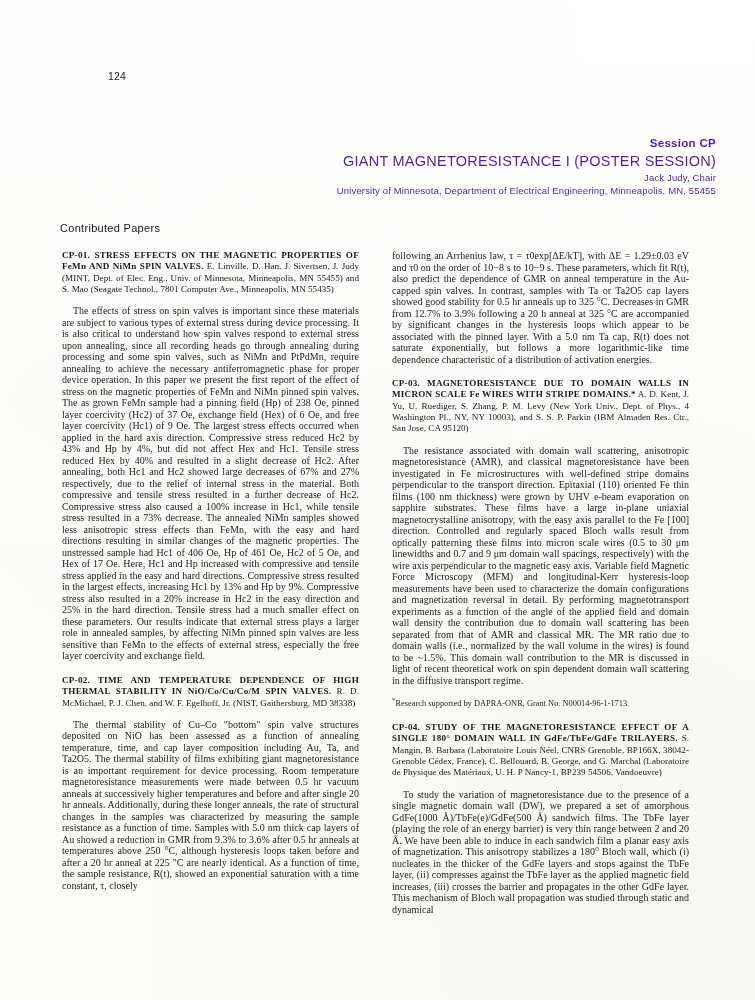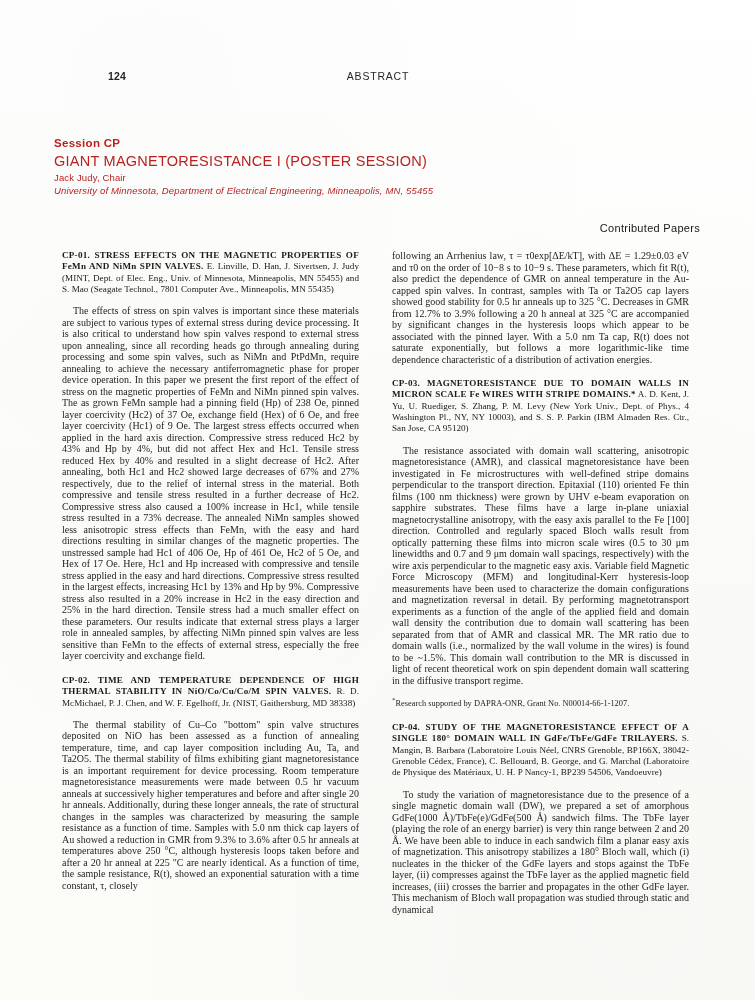--- a/index.html
+++ b/index.html
@@ -49,21 +49,20 @@
     height: 14px;
   }
   .folio {
     position: absolute;
     left: 0;
     top: 0;
     font-family: "Liberation Sans", "DejaVu Sans", sans-serif;
     font-size: 10.5px;
     letter-spacing: 0.2px;
     color: #222;
-    font-weight: bold;
   }
   .head-center {
     position: absolute;
     left: 0;
     top: 0;
     width: 540px;
     text-align: center;
     font-family: "Liberation Sans", "DejaVu Sans", sans-serif;
     font-size: 10.5px;
     letter-spacing: 0.8px;
@@ -80,26 +79,26 @@
     font-family: "Liberation Sans", "DejaVu Sans", sans-serif;
     font-size: 10.5px;
     letter-spacing: 0.35px;
     color: #1d1d1d;
   }
   .session-line .left  { position: absolute; left: 19px; top: 0; }
   .session-line .right { position: absolute; right: 16px; top: 0; }
 
   .session-block {
     position: absolute;
-    left: 54px;
+    left: 76px;
     top: 136px;
     width: 640px;
-    text-align: left;
-    font-family: "Liberation Sans", "DejaVu Sans", sans-serif;
-    color: #b91c1c;
+    text-align: right;
+    font-family: "Liberation Sans", "DejaVu Sans", sans-serif;
+    color: #4c1d95;
   }
   .session-no {
     font-size: 11.5px;
     font-weight: bold;
     letter-spacing: 0.3px;
     line-height: 15px;
   }
   .session-title {
     font-size: 14.5px;
     font-weight: normal;
@@ -110,28 +109,27 @@
   .session-chair {
     font-size: 9.5px;
     letter-spacing: 0.15px;
     line-height: 13px;
     margin-top: 0;
   }
   .session-affil {
     font-size: 9.5px;
     letter-spacing: 0.15px;
     line-height: 13px;
-    font-style: italic;
   }
   .contributed {
     position: absolute;
     left: 60px;
     top: 222px;
     width: 640px;
-    text-align: right;
+    text-align: left;
     font-family: "Liberation Sans", "DejaVu Sans", sans-serif;
     font-size: 11px;
     letter-spacing: 0.3px;
     color: #141414;
   }
 
   
   .col {
     position: absolute;
     top: 250px;
@@ -183,21 +181,20 @@
 </head>
 <body>
 
 <div class="page">
   <div class="paper-tint"></div>
 
   <div class="content">
 
     <div class="running-head">
       <span class="folio">124</span>
-      <span class="head-center">ABSTRACT</span>
     </div>
 
 
     <div class="session-block">
       <div class="session-no">Session CP</div>
       <div class="session-title">GIANT MAGNETORESISTANCE I (POSTER SESSION)</div>
       <div class="session-chair">Jack Judy, Chair</div>
       <div class="session-affil">University of Minnesota, Department of Electrical Engineering, Minneapolis, MN, 55455</div>
     </div>
 
@@ -226,21 +223,21 @@
       <div class="abstract">
         <div class="abs-body" style="text-indent:0">following an Arrhenius law, τ = τ0exp[ΔE/kT], with ΔE = 1.29±0.03 eV and τ0 on the order of 10−8 s to 10−9 s. These parameters, which fit R(t), also predict the dependence of GMR on anneal temperature in the Au-capped spin valves. In contrast, samples with Ta or Ta2O5 cap layers showed good stability for 0.5 hr anneals up to 325 °C. Decreases in GMR from 12.7% to 3.9% following a 20 h anneal at 325 °C are accompanied by significant changes in the hysteresis loops which appear to be associated with the pinned layer. With a 5.0 nm Ta cap, R(t) does not saturate exponentially, but follows a more logarithmic-like time dependence characteristic of a distribution of activation energies.</div>
       </div>
 
       <div class="abstract">
         <div class="abs-head">
           <span class="code-title">CP-03. MAGNETORESISTANCE DUE TO DOMAIN WALLS IN MICRON SCALE Fe WIRES WITH STRIPE DOMAINS.*</span><span class="authors">  A. D. Kent, J. Yu, U. Ruediger, S. Zhang, P. M. Levy  (New York Univ., Dept. of Phys., 4 Washington Pl., NY, NY 10003), and S. S. P. Parkin  (IBM Almaden Res. Ctr., San Jose, CA 95120)</span>
         </div>
         <div class="abs-body">The resistance associated with domain wall scattering, anisotropic magnetoresistance (AMR), and classical magnetoresistance have been investigated in Fe microstructures with well-defined stripe domains perpendicular to the transport direction. Epitaxial (110) oriented Fe thin films (100 nm thickness) were grown by UHV e-beam evaporation on sapphire substrates. These films have a large in-plane uniaxial magnetocrystalline anisotropy, with the easy axis parallel to the Fe [100] direction. Controlled and regularly spaced Bloch walls result from optically patterning these films into micron scale wires (0.5 to 30 μm linewidths and 0.7 and 9 μm domain wall spacings, respectively) with the wire axis perpendicular to the magnetic easy axis. Variable field Magnetic Force Microscopy (MFM) and longitudinal-Kerr hysteresis-loop measurements have been used to characterize the domain configurations and magnetization reversal in detail. By performing magnetotransport experiments as a function of the angle of the applied field and domain wall density the contribution due to domain wall scattering has been separated from that of AMR and classical MR. The MR ratio due to domain walls (i.e., normalized by the wall volume in the wires) is found to be ~1.5%. This domain wall contribution to the MR is discussed in light of recent theoretical work on spin dependent domain wall scattering in the diffusive transport regime.</div>
         <div class="footnote">
-          <span class="star">*</span><span>Research supported by DAPRA-ONR, Grant No. N00014-66-1-1207.</span>
+          <span class="star">*</span><span>Research supported by DAPRA-ONR, Grant No. N00014-96-1-1713.</span>
         </div>
       </div>
 
       <div class="abstract">
         <div class="abs-head">
           <span class="code-title">CP-04. STUDY OF THE MAGNETORESISTANCE EFFECT OF A SINGLE 180° DOMAIN WALL IN GdFe/TbFe/GdFe TRILAYERS.</span><span class="authors"> S. Mangin, B. Barbara  (Laboratoire Louis Néel, CNRS Grenoble, BP166X, 38042-Grenoble Cédex, France), C. Bellouard, B. George, and G. Marchal  (Laboratoire de Physique des Matériaux, U. H. P Nancy-1, BP239 54506, Vandoeuvre)</span>
         </div>
         <div class="abs-body">To study the variation of magnetoresistance due to the presence of a single magnetic domain wall (DW), we prepared a set of amorphous GdFe(1000 Å)/TbFe(e)/GdFe(500 Å) sandwich films. The TbFe layer (playing the role of an energy barrier) is very thin range between 2 and 20 Å. We have been able to induce in each sandwich film a planar easy axis of magnetization. This anisotropy stabilizes a 180° Bloch wall, which (i) nucleates in the thicker of the GdFe layers and stops against the TbFe layer, (ii) compresses against the TbFe layer as the applied magnetic field increases, (iii) crosses the barrier and propagates in the other GdFe layer. This mechanism of Bloch wall propagation was studied through static and dynamical</div>
       </div>
 

